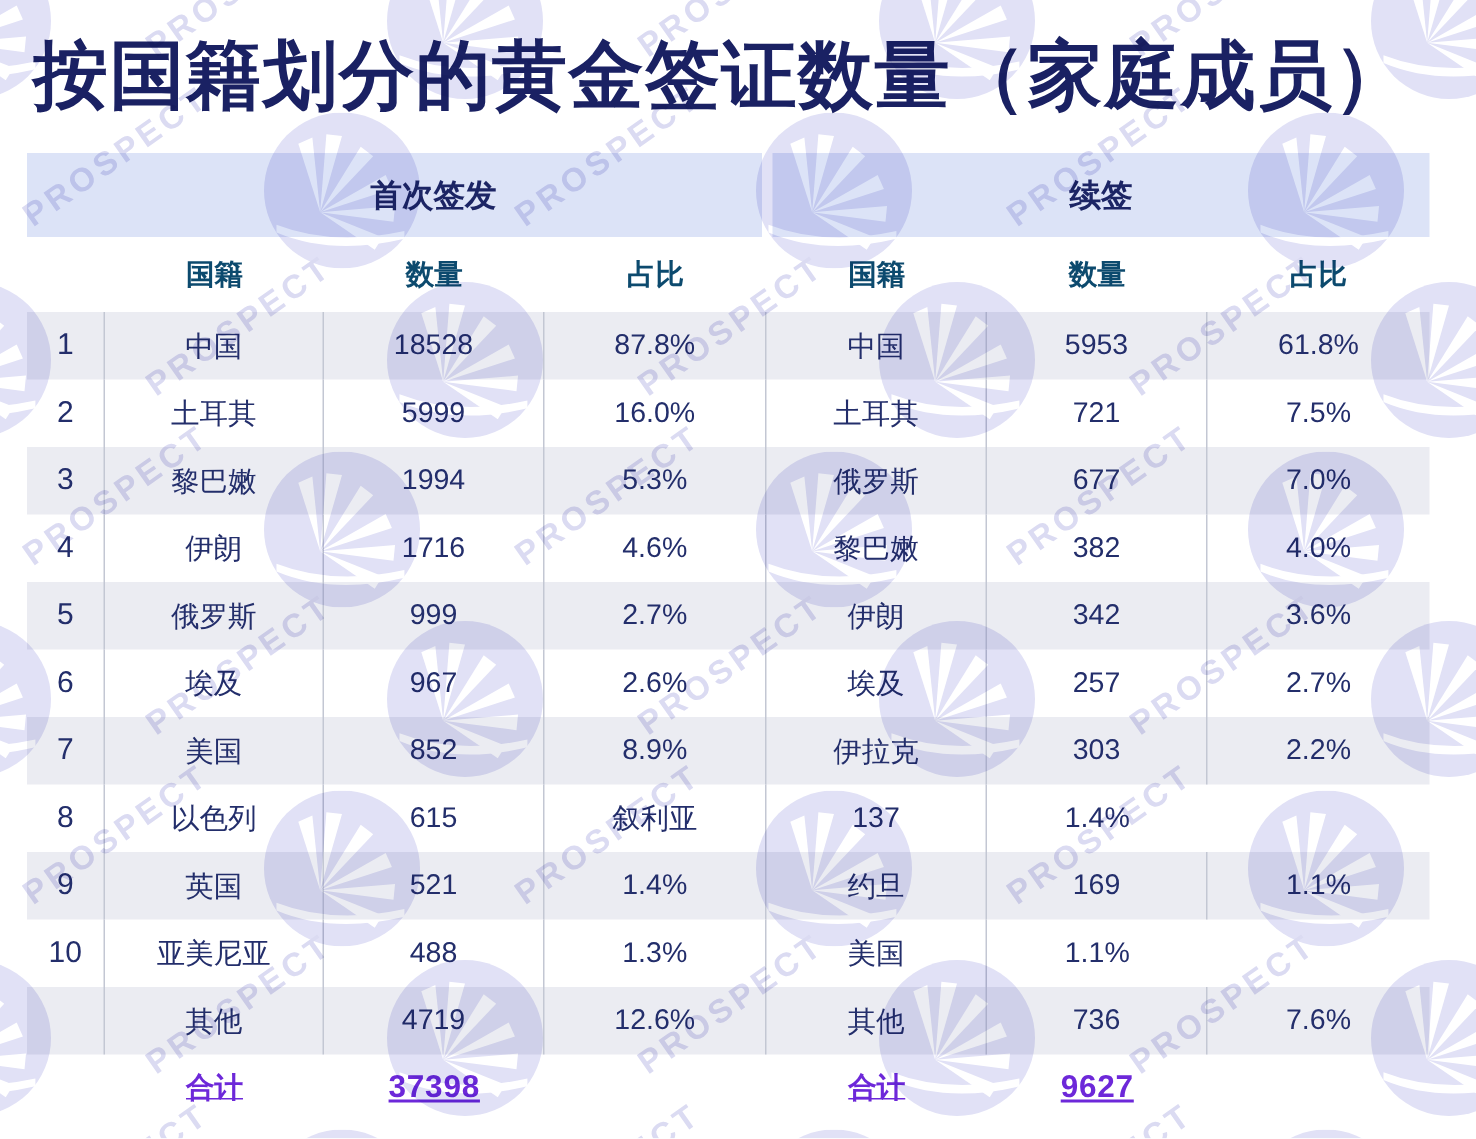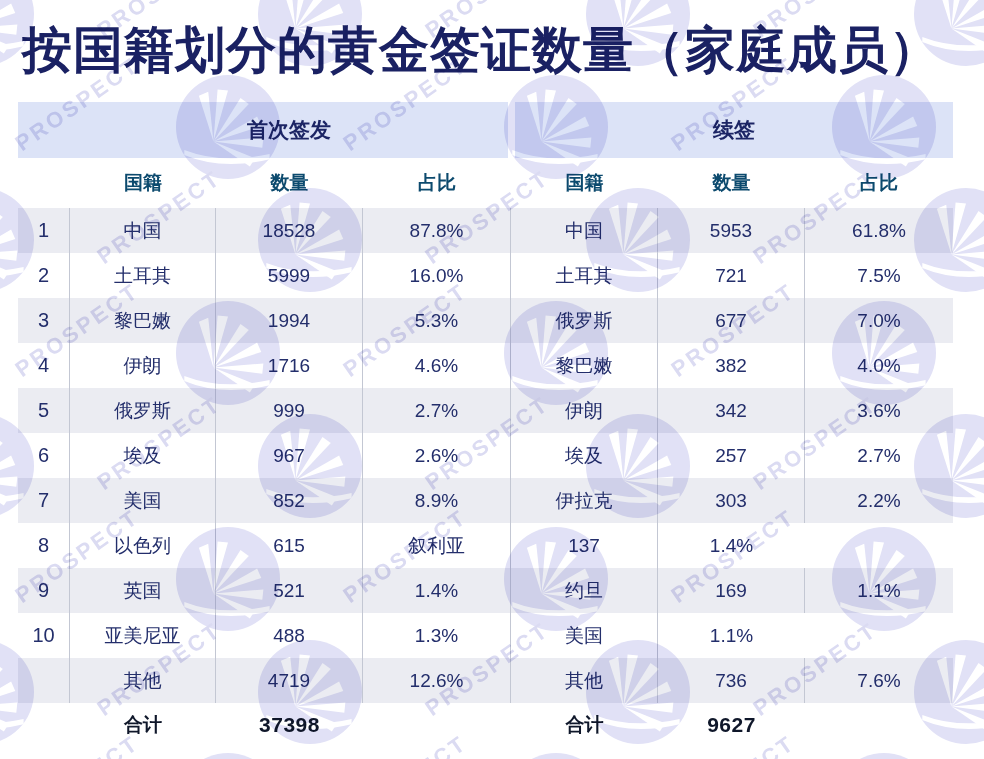--- a/index.html
+++ b/index.html
@@ -59,21 +59,21 @@
     grid-template-columns: 52px 146px 147px 148px 147px 147px 148px;
   }
   .head-row { height: 50px; }
   .head-row .cell { font-weight: 700; font-size: 19px; color: #0c4a6e; }
 
   .data-row { height: 45px; font-size: 19px; color: #232e6b; }
   .data-row.shaded { background: #ebecf2; }
   .data-row .line { border-right: 1px solid #c3c7d3; }
   .data-row .c-rank { font-size: 20px; }
 
-  .total-row { height: 44px; font-size: 19px; color: #0f172a; }
+  .total-row { height: 44px; font-size: 19px; color: #6d28d9; text-decoration: underline; }
   .total-row .cell { font-weight: 700; }
   .total-row .t-num { font-size: 21px; font-weight: 800; letter-spacing: 0.5px; }
 
   .cell {
     display: flex;
     align-items: center;
     justify-content: center;
     height: 100%;
   }
 

